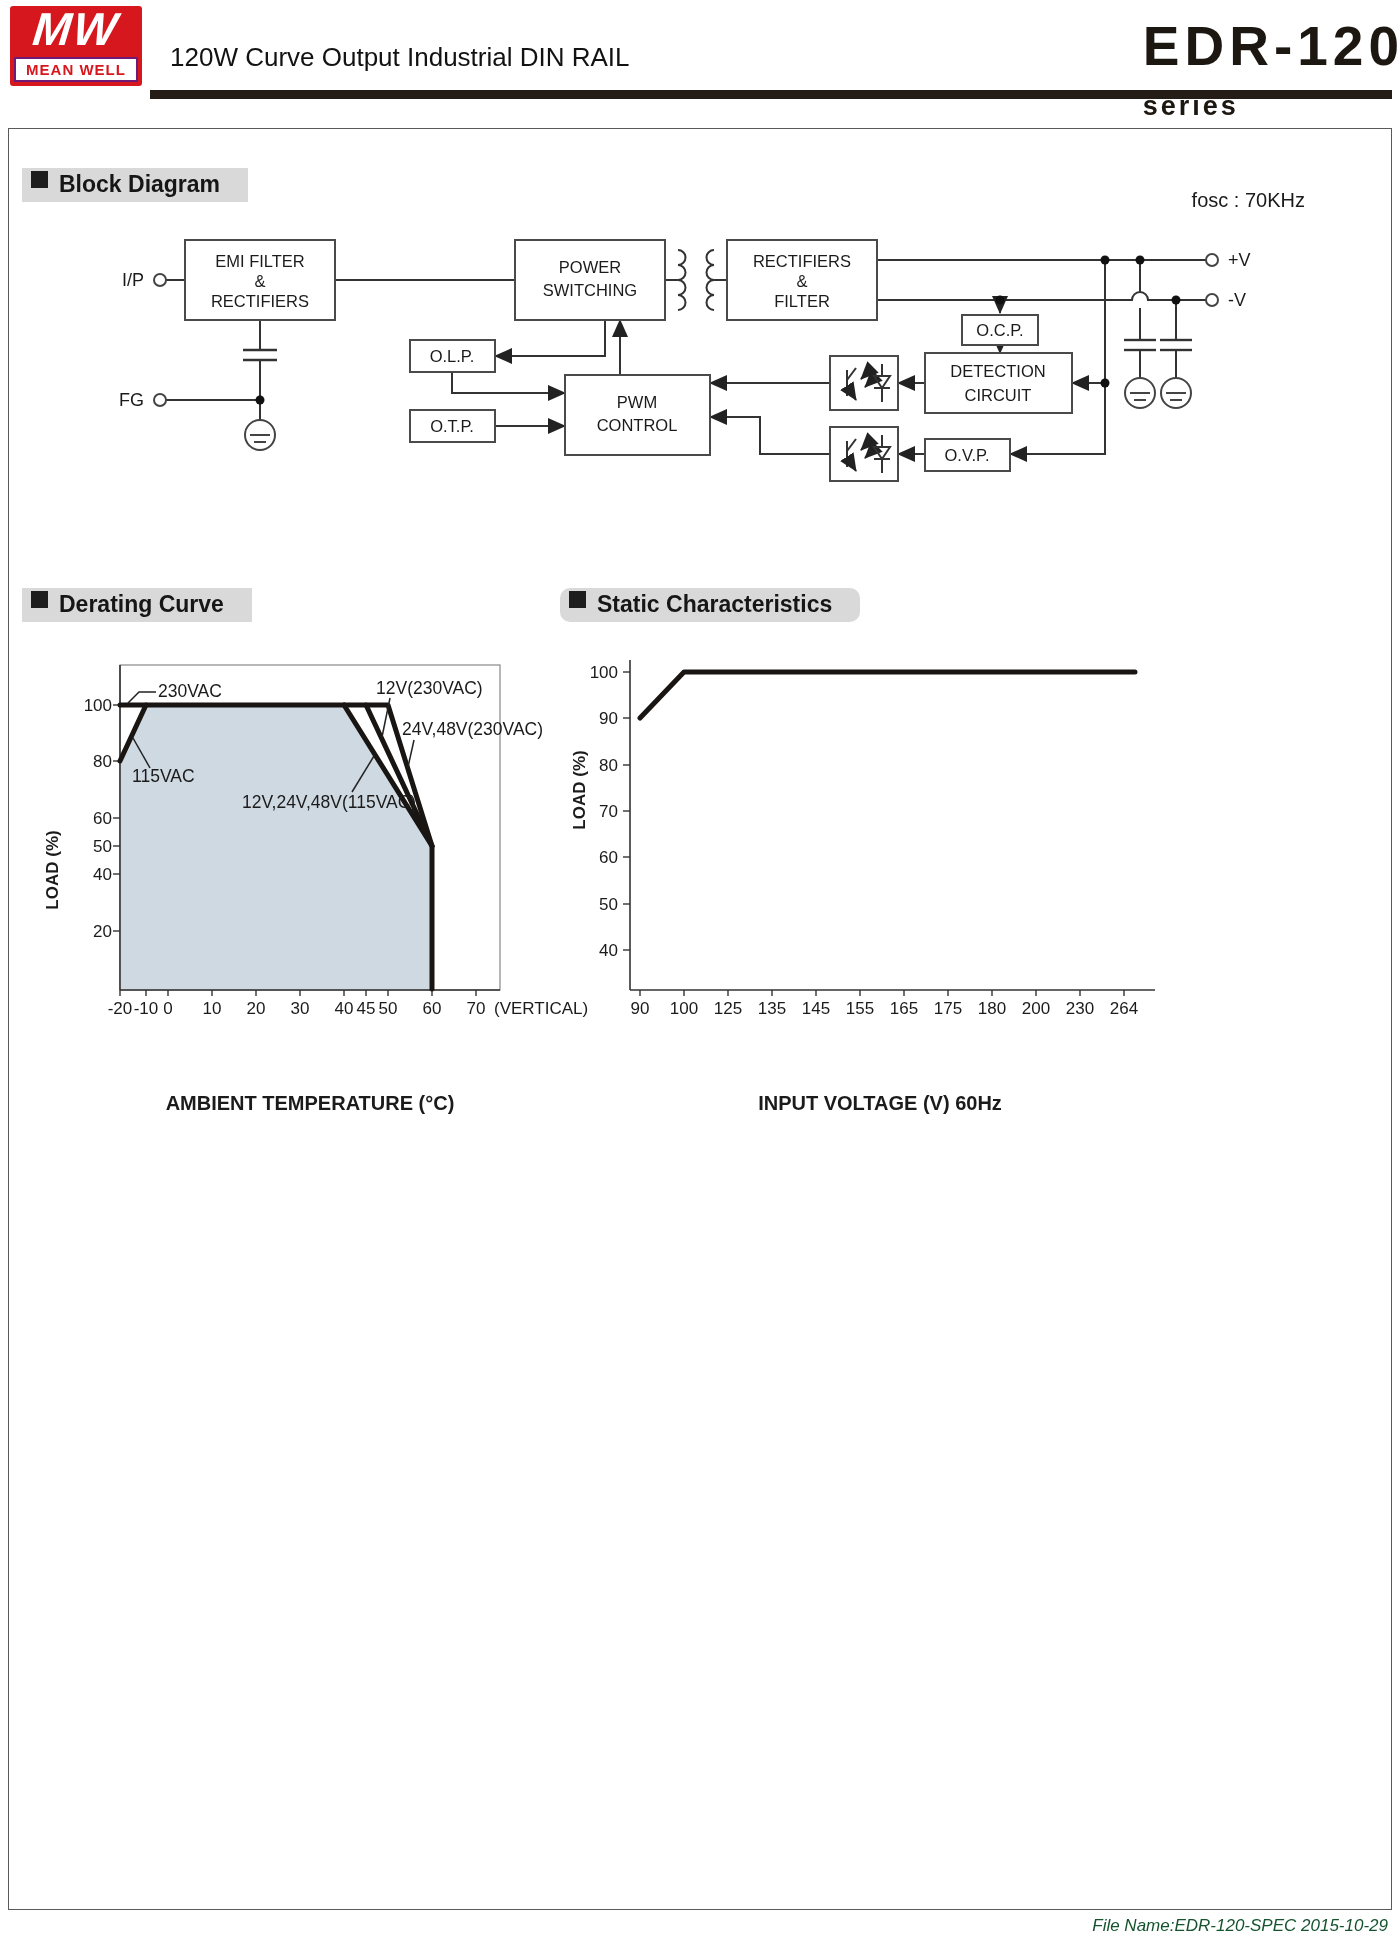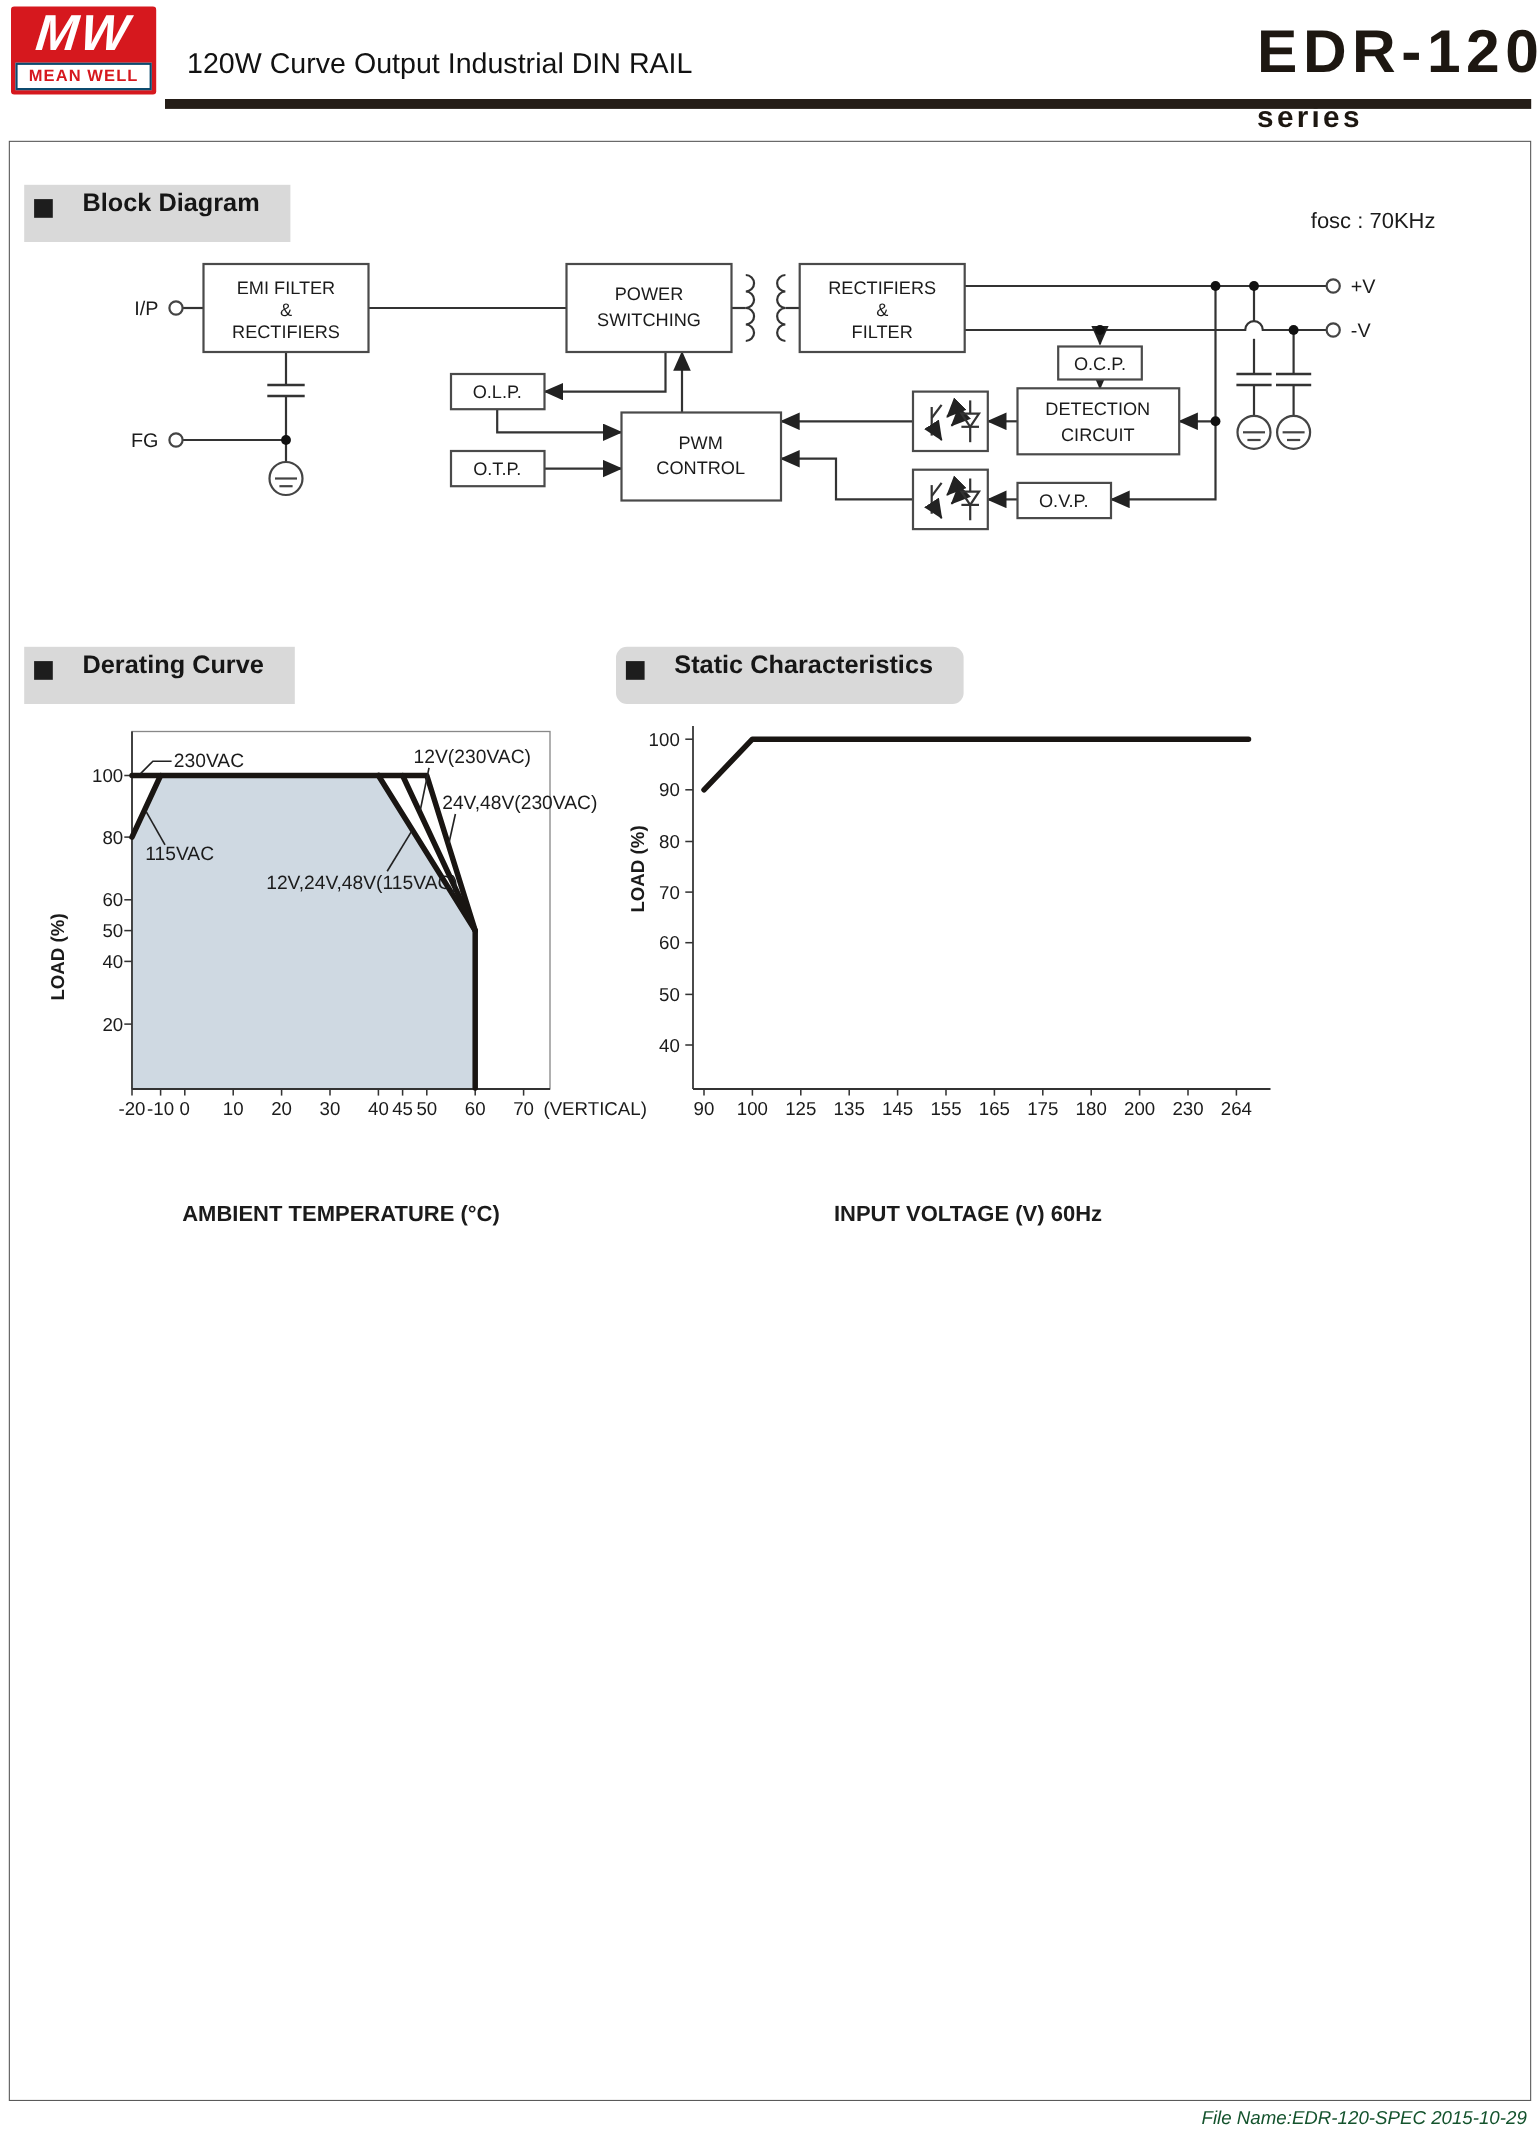--- a/index.html
+++ b/index.html
@@ -2,33 +2,33 @@
 <html><head>
 <meta charset="utf-8">
 <style>
   html,body{margin:0;padding:0;background:#ffffff;}
   body{width:1400px;height:1956px;position:relative;font-family:"Liberation Sans",sans-serif;color:#1b1b1b;overflow:hidden;}
   .abs{position:absolute;}
 
   
   .logo{left:10px;top:6px;width:132px;height:80px;background:#d6181e;border-radius:3px;}
   .logo .mw{position:absolute;top:-4px;left:0;width:100%;text-align:center;font-size:46px;font-weight:bold;font-style:italic;color:#ffffff;letter-spacing:2px;transform:skew(-6deg);}
-  .logo .band{position:absolute;left:4px;right:4px;bottom:4px;height:21px;background:#ffffff;border:2px solid #0c4a6e;display:flex;align-items:center;justify-content:center;}
+  .logo .band{position:absolute;left:4px;right:4px;bottom:4px;height:21px;background:#ffffff;border:2px solid #701a75;display:flex;align-items:center;justify-content:center;}
   .logo .band span{color:#d6181e;font-weight:bold;font-size:15px;letter-spacing:1px;}
   .doc-title{left:170px;top:42px;font-size:26px;color:#121212;}
   .model-wrap{right:10px;top:14px;display:flex;align-items:baseline;flex-direction:column;}
   .model{font-size:55px;font-weight:bold;letter-spacing:5px;color:#1d1711;}
   .series{font-size:27px;font-weight:bold;letter-spacing:3px;color:#1d1711;margin-left:14px;margin-top:13px;}
   .header-bar{left:150px;top:90px;width:1242px;height:9px;background:#241d17;}
 
   
   .frame{left:8px;top:128px;width:1382px;height:1780px;border:1.5px solid #5a5a5a;}
 
   
-  .section-h{display:flex;align-items:flex-end;gap:27px;background:#d9d9d9;padding:3px 28px 22px 9px;}
+  .section-h{display:flex;align-items:flex-start;gap:11px;background:#d9d9d9;padding:3px 28px 4px 9px;}
   .section-h .sq{width:17px;height:17px;background:#1d1d1d;flex:0 0 auto;}
   .section-h .txt{font-size:23px;font-weight:bold;color:#161616;white-space:nowrap;}
   .h-block{left:22px;top:168px;}
   .h-derate{left:22px;top:588px;}
   .h-static{left:560px;top:588px;border-radius:10px;}
 
   
   .footer-note{right:12px;top:1916px;font-size:17px;font-style:italic;color:#14532d;}
 
   svg text{font-family:"Liberation Sans",sans-serif;fill:#1b1b1b;}

